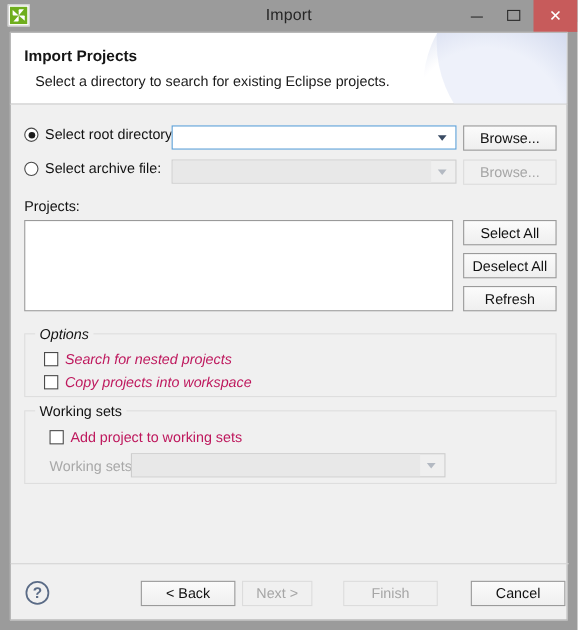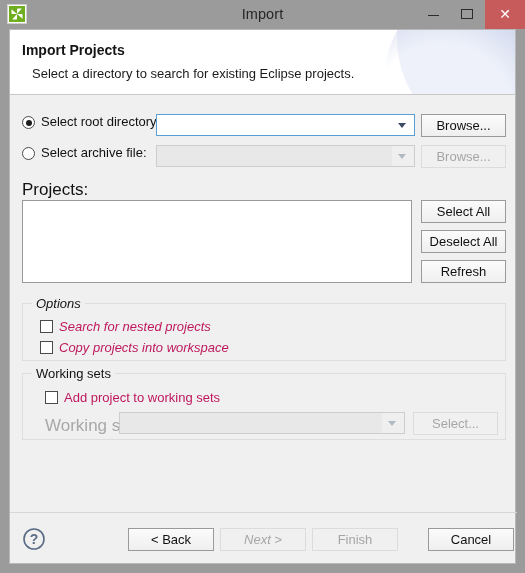--- a/index.html
+++ b/index.html
@@ -235,21 +235,21 @@
     line-height: 21px;
   }
   .btn.disabled {
     background: #f0f0f0;
     border: 1px solid #dcdcdc;
     color: #a6a6a6;
   }
 
   .field-label {
     position: absolute;
-    font-size: 17px;
+    font-size: 13px;
     color: #111111;
     white-space: nowrap;
   }
   .field-label.disabled { color: #a8a8a8; }
 
   .listbox {
     position: absolute;
     background: #ffffff;
     border: 1px solid #9a9a9a;
     box-sizing: border-box;
@@ -372,32 +372,31 @@
       <span class="group-title">Working sets</span>
       <div class="check-row" style="left:22px; top:16px;">
         <span class="checkbox"></span>
         <span class="check-label">Add project to working sets</span>
       </div>
       <div class="field-label disabled" style="left:22px; top:42px;">Working sets:</div>
       <div class="combo disabled" style="left:96px; top:38px; width:286px;">
         <span class="inner-fill"></span>
         <span class="arrow"></span>
       </div>
-      <button class="btn disabled" style="left:390px; top:38px; width:85px;">Select...</button>
     </div>
 
   </div>
 
   <div class="footer">
     <div class="footer-sep"></div>
   </div>
 
   <svg class="help-icon" viewBox="0 0 24 24">
     <circle cx="12" cy="12" r="10" fill="none" stroke="#5a6b86" stroke-width="1.6"></circle>
     <text x="12" y="17" text-anchor="middle" font-family="Liberation Sans, sans-serif" font-size="14" font-weight="bold" fill="#5a6b86">?</text>
   </svg>
 
   <button class="btn" style="left:128px; top:528px; width:86px;">&lt; Back</button>
-  <button class="btn disabled" style="left:220px; top:528px; width:86px;font-style:italic;">Next &gt;</button>
+  <button class="btn disabled" style="left:220px; top:528px; width:64px;">Next &gt;</button>
   <button class="btn disabled" style="left:312px; top:528px; width:86px;">Finish</button>
   <button class="btn" style="left:412px; top:528px; width:86px;margin-left:16px;">Cancel</button>
 
 </div>
 
 </body></html>

